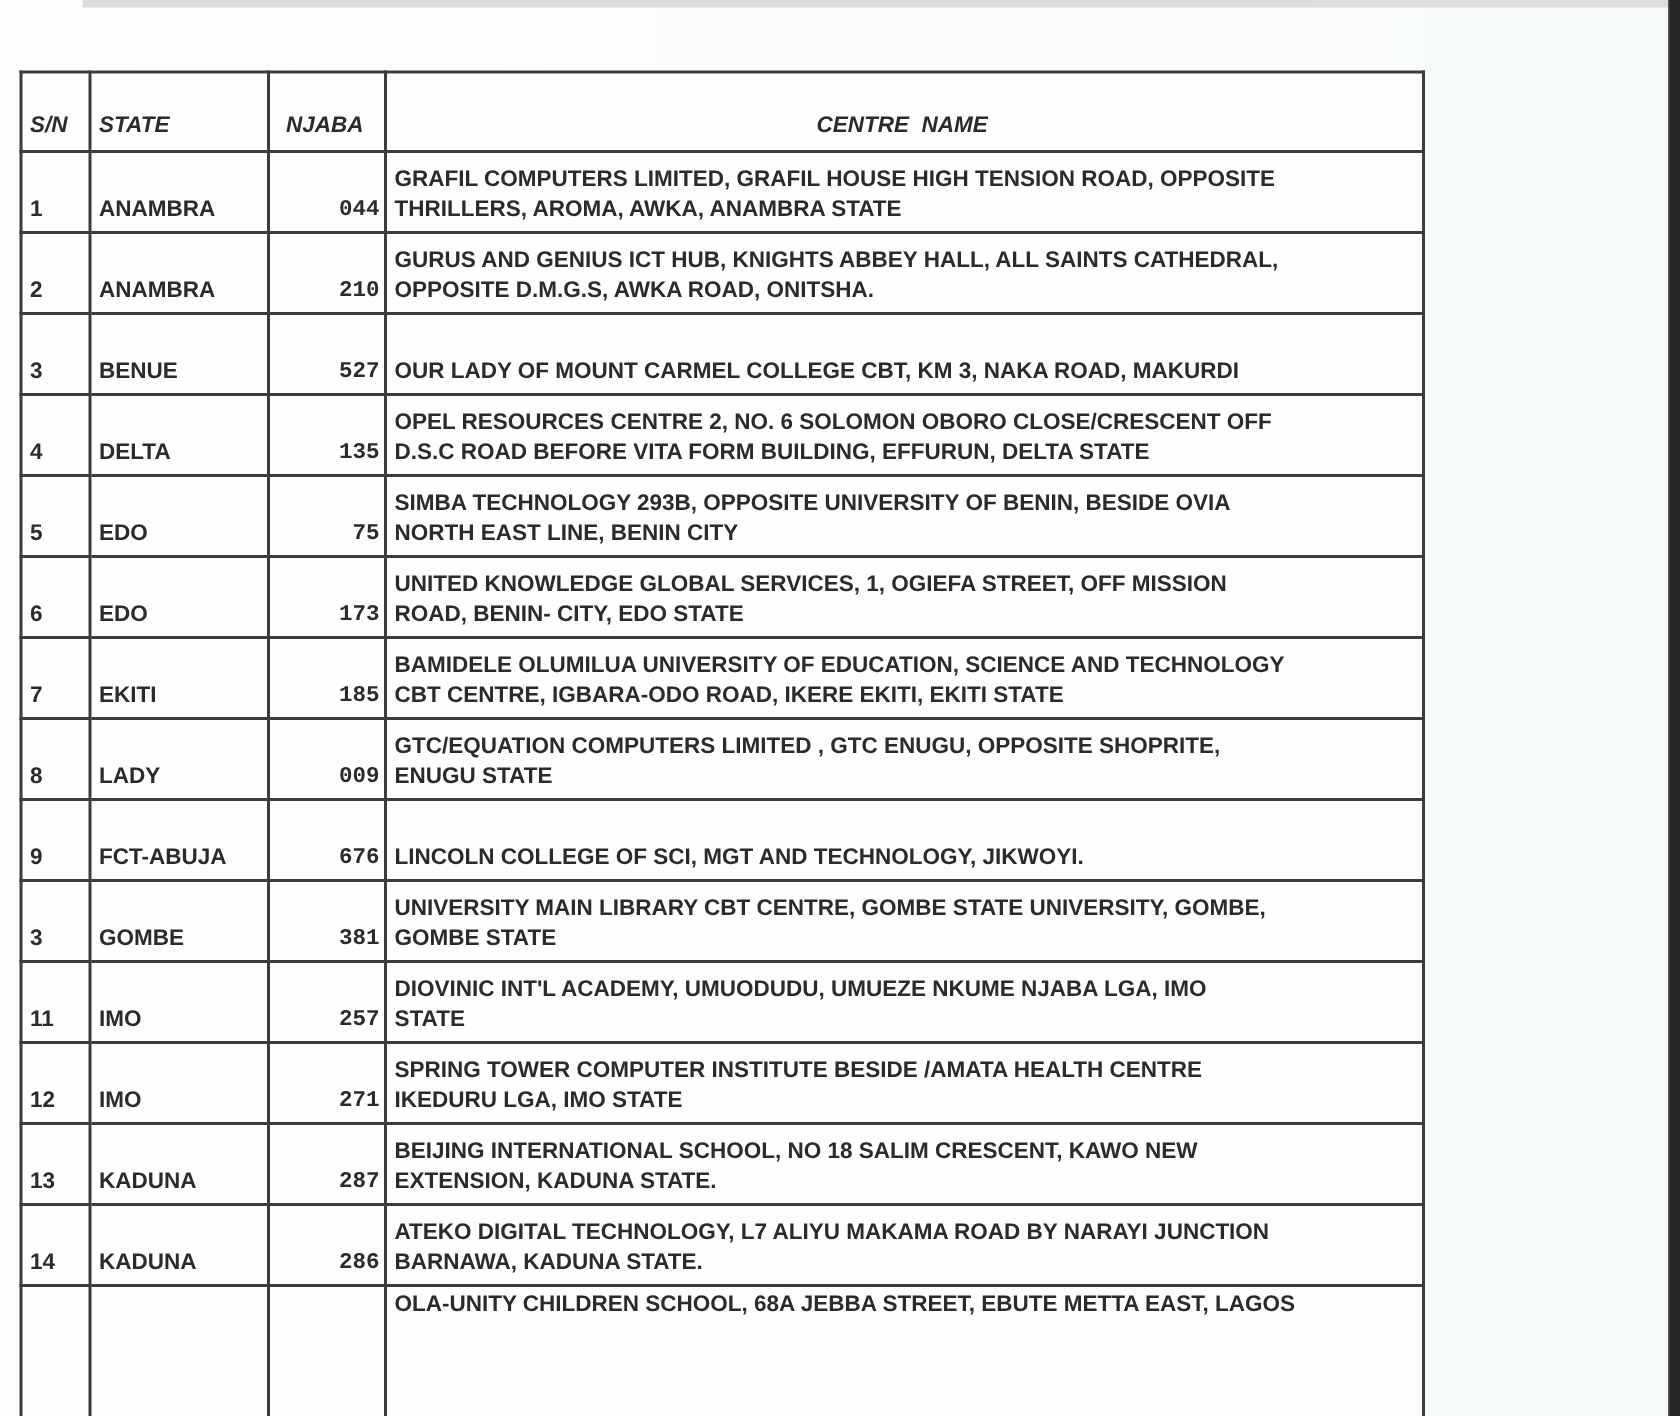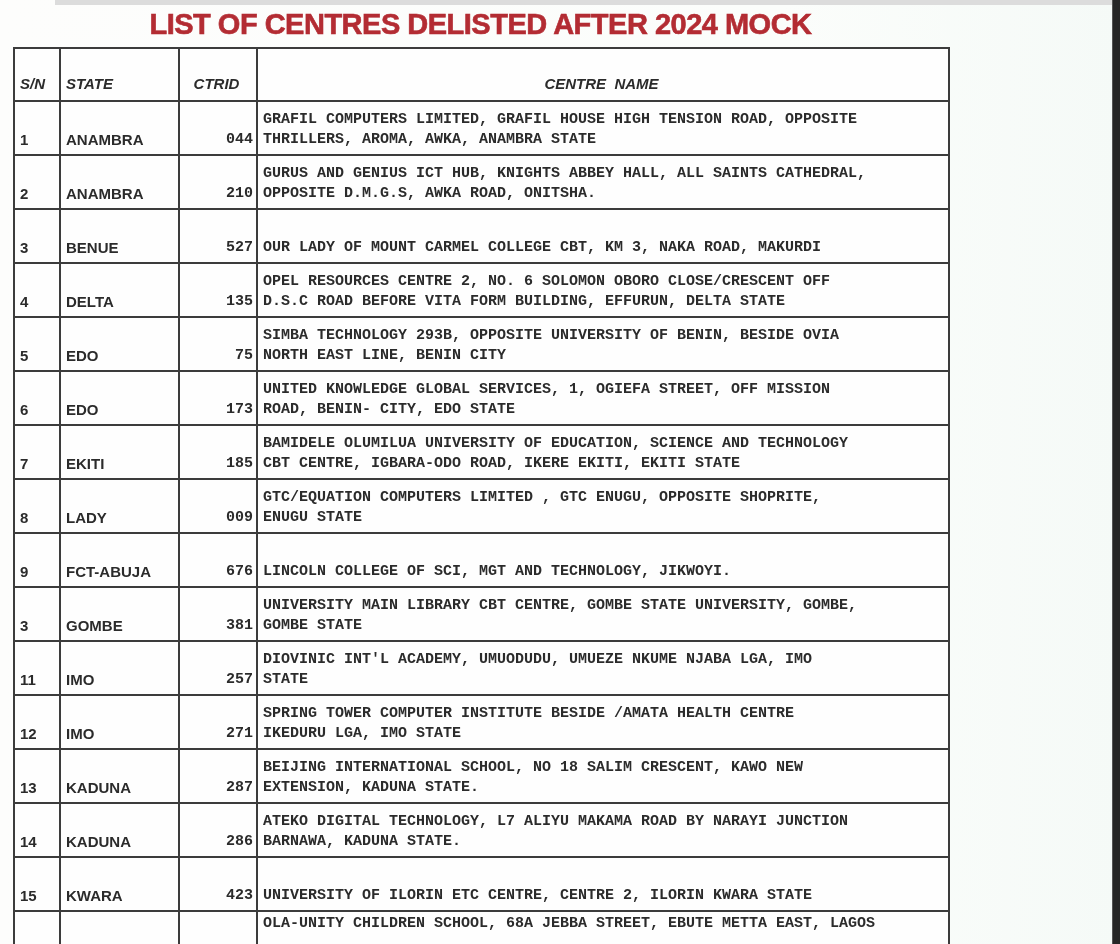--- a/index.html
+++ b/index.html
@@ -60,45 +60,44 @@
     line-height: 1.38;
     padding: 0 3px 3px 5px;
     overflow: hidden;
   }
   thead tr { height: 53px; font-style: italic; }
   tbody tr { height: 54px; }
   th { text-align: left; padding-bottom: 5px; }
   th.th-ctrid { text-align: center; padding-left: 0; }
   th.th-name  { text-align: center; padding-left: 0; white-space: pre; border-radius: 18px; }
   td.ctrid-cell { text-align: right; padding-left: 0; font-family: Liberation Mono, monospace; }
-  td.name-cell  { white-space: pre-line; font-family: Liberation Mono, monospace; }
+  td.name-cell  { white-space: pre-line; }
   
   tbody tr:last-child { height: 92px; }
   tbody tr:last-child td { vertical-align: top; padding-top: 2px; }
 </style>
 </head>
 <body>
 
 <div class="page">
   <div class="top-strip"></div>
 
-  <div class="doc-title">LIST OF CENTRES DELISTED AFTER 2024 MOCK</div>
 
   <table class="doc-table">
     <colgroup>
       <col class="col-sn">
       <col class="col-state">
       <col class="col-ctrid">
       <col class="col-name">
     </colgroup>
     <thead>
       <tr>
         <th class="th-sn">S/N</th>
         <th class="th-state">STATE</th>
-        <th class="th-ctrid">CTRID</th>
+        <th class="th-ctrid">NJABA</th>
         <th class="th-name">CENTRE  NAME</th>
       </tr>
     </thead>
     <tbody>
         <tr>
           <td class="sn-cell">1</td>
           <td class="state-cell">ANAMBRA</td>
           <td class="ctrid-cell">044</td>
           <td class="name-cell">GRAFIL COMPUTERS LIMITED, GRAFIL HOUSE HIGH TENSION ROAD, OPPOSITE
 THRILLERS, AROMA, AWKA, ANAMBRA STATE</td>
@@ -186,26 +185,20 @@
 EXTENSION, KADUNA STATE.</td>
         </tr>
         <tr>
           <td class="sn-cell">14</td>
           <td class="state-cell">KADUNA</td>
           <td class="ctrid-cell">286</td>
           <td class="name-cell">ATEKO DIGITAL TECHNOLOGY, L7 ALIYU MAKAMA ROAD BY NARAYI JUNCTION
 BARNAWA, KADUNA STATE.</td>
         </tr>
         <tr>
-          <td class="sn-cell">15</td>
-          <td class="state-cell">KWARA</td>
-          <td class="ctrid-cell">423</td>
-          <td class="name-cell">UNIVERSITY OF ILORIN ETC CENTRE, CENTRE 2, ILORIN KWARA STATE</td>
-        </tr>
-        <tr>
           <td class="sn-cell"></td>
           <td class="state-cell"></td>
           <td class="ctrid-cell"></td>
           <td class="name-cell">OLA-UNITY CHILDREN SCHOOL, 68A JEBBA STREET, EBUTE METTA EAST, LAGOS</td>
         </tr>
       </tbody>
   </table>
 
   <div class="right-bar"></div>
 </div>

